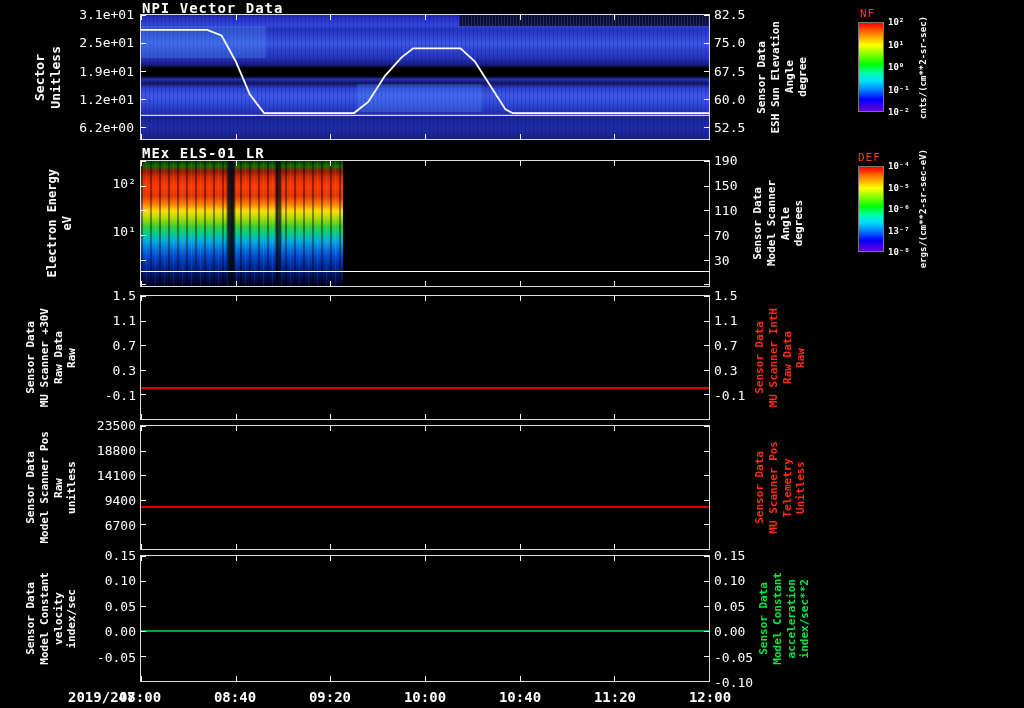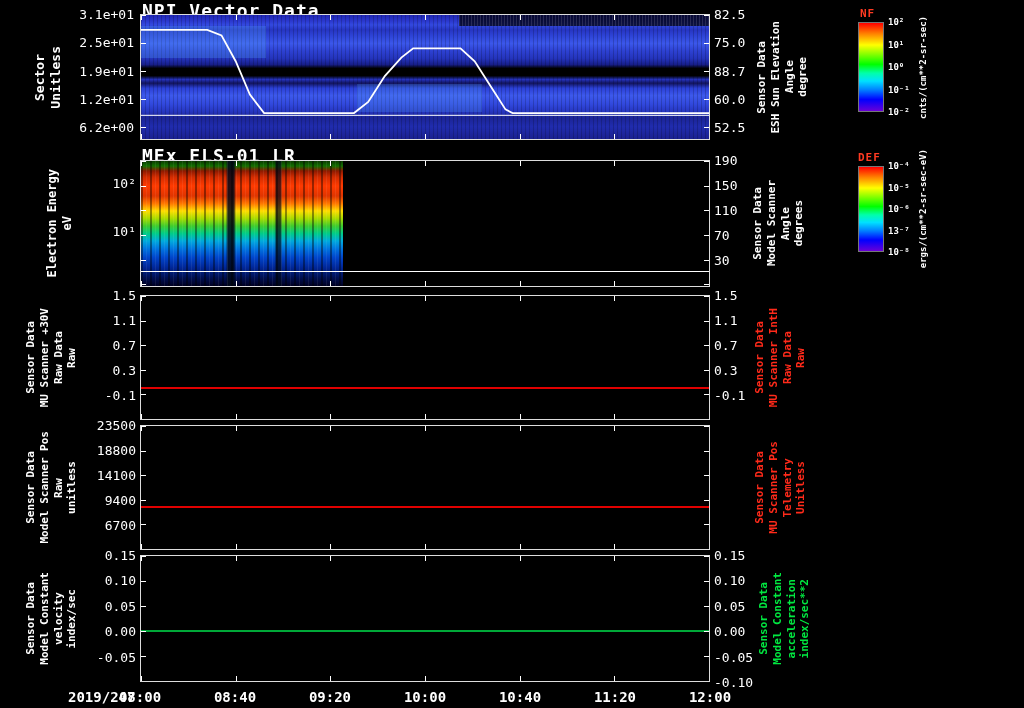--- a/index.html
+++ b/index.html
@@ -1,19 +1,19 @@
 <!DOCTYPE html>
 <html><head>
 <meta charset="utf-8">
 <style>
   *{margin:0;padding:0;box-sizing:border-box}
   html,body{background:#000}
   .root{position:relative;width:1024px;height:708px;background:#000;overflow:hidden;
         font-family:"DejaVu Sans Mono",monospace;color:#fff}
-  .ptitle{position:absolute;font-size:18px;font-weight:bold;letter-spacing:1px;white-space:nowrap}
+  .ptitle{position:absolute;font-size:14px;font-weight:bold;letter-spacing:1px;white-space:nowrap}
   .plotbox{position:absolute;left:140px;width:570px;border:1px solid #ddd;background:#000}
   .ticks{position:absolute}
   .tick{position:absolute;transform:translateY(-50%);font-size:13px;font-weight:normal;line-height:1;white-space:nowrap}
   .ticks.left .tick{right:0}
   .ticks.right .tick{left:0}
   .vgroup{position:absolute;display:flex;flex-direction:row;align-items:center;justify-content:center;gap:1px}
   .vtext{writing-mode:vertical-rl;transform:rotate(180deg);font-weight:bold;white-space:nowrap;line-height:1.15;font-size:11px}
   .vtext.s13{font-size:13px}
   .vtext.s12{font-size:12px}
   .red{color:#ff2a1a}
@@ -50,21 +50,21 @@
       repeating-linear-gradient(90deg,rgba(0,0,0,.40) 0 2px,rgba(0,0,0,0) 2px 5px,rgba(255,255,255,.07) 5px 6px,rgba(0,0,0,0) 6px 9px),
       linear-gradient(90deg,rgba(0,10,30,0) 0 42%,rgba(0,8,25,.85) 43% 46%,rgba(0,10,30,0) 47% 66%,rgba(0,8,25,.7) 67% 69%,rgba(0,10,30,0) 70% 100%),
       linear-gradient(180deg,
         #0a3a00 0%, #127000 4%, #8f1a00 8%, #d42c00 13%, #ff3a00 20%,
         #e03500 28%, #ff7700 34%, #ffdd00 40%, #a8dc00 46%, #3fcc2e 52%,
         #00cc88 58%, #00aadd 64%, #0077e0 70%, #0046cc 77%, #00279a 85%,
         #001055 93%, #000022 100%)}
   .cbar{position:absolute;width:26px;border:1px solid #777;
     background:linear-gradient(180deg,#ff0000 0%,#ff8000 12%,#ffff00 25%,#80ff00 36%,#00ff00 47%,
       #00ffaa 57%,#00e0ff 66%,#0080ff 76%,#0000ff 87%,#6a00d8 100%)}
-  .cbtitle{position:absolute;font-size:11px;font-weight:bold;color:#ff3a22;letter-spacing:1px}
+  .cbtitle{position:absolute;font-size:11px;font-weight:normal;color:#ff3a22;letter-spacing:1px}
   .cbtick{position:absolute;transform:translateY(-50%);font-size:9px;font-weight:bold;white-space:nowrap}
   .cbunit .vtext{font-size:9px;font-weight:bold}
 </style>
 </head>
 <body>
 
 <div class="root">
 
   <div class="ptitle" style="left:142px;top:0">NPI Vector Data</div>
 
@@ -92,21 +92,21 @@
     </svg>
     <div class="xtickmarks"></div>
     <div class="xtickmarks top"></div>
     <div class="ytickmarks p1"></div>
     <div class="ytickmarks p1 rt"></div>
   </div>
 
   <div class="ticks right" style="left:714px;top:14px;width:42px;height:126px">
     <span class="tick" style="top:0%">82.5</span>
     <span class="tick" style="top:22.5%">75.0</span>
-    <span class="tick" style="top:45%">88.7</span>
+    <span class="tick" style="top:45%">67.5</span>
     <span class="tick" style="top:67.5%">60.0</span>
     <span class="tick" style="top:90%">52.5</span>
   </div>
 
   <div class="vgroup" style="left:756px;top:14px;width:54px;height:126px">
     <span class="vtext">Sensor Data</span>
     <span class="vtext">ESH Sun Elevation</span>
     <span class="vtext">Angle</span>
     <span class="vtext">degree</span>
   </div>

